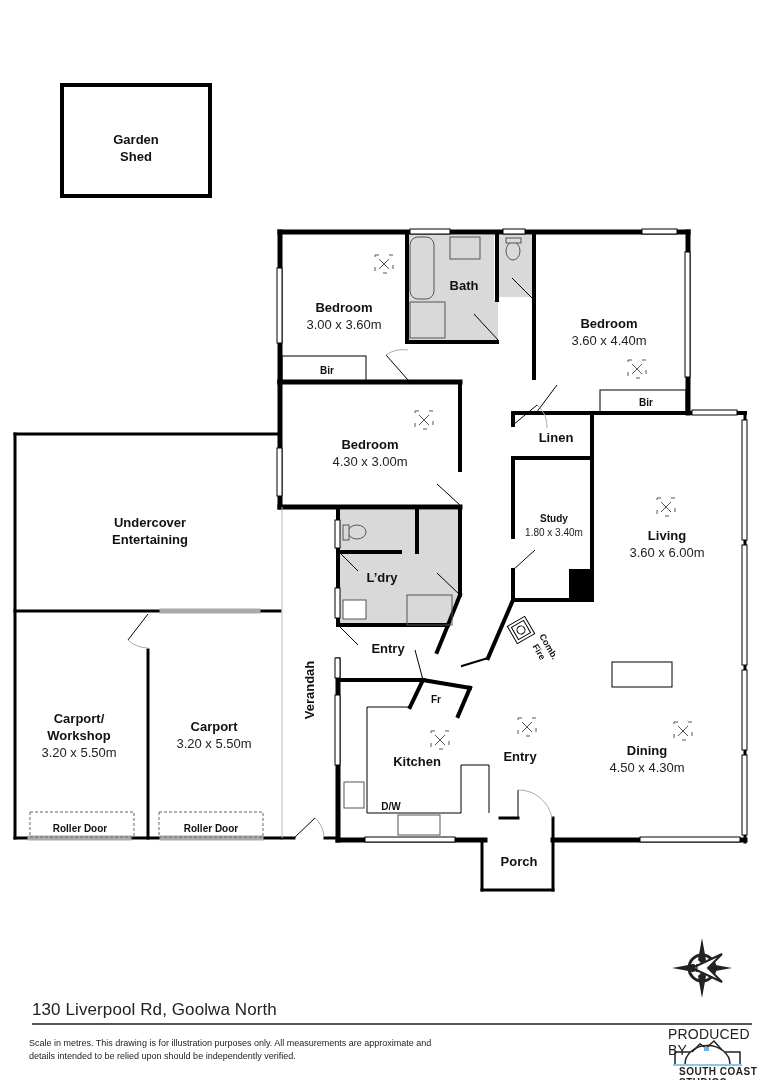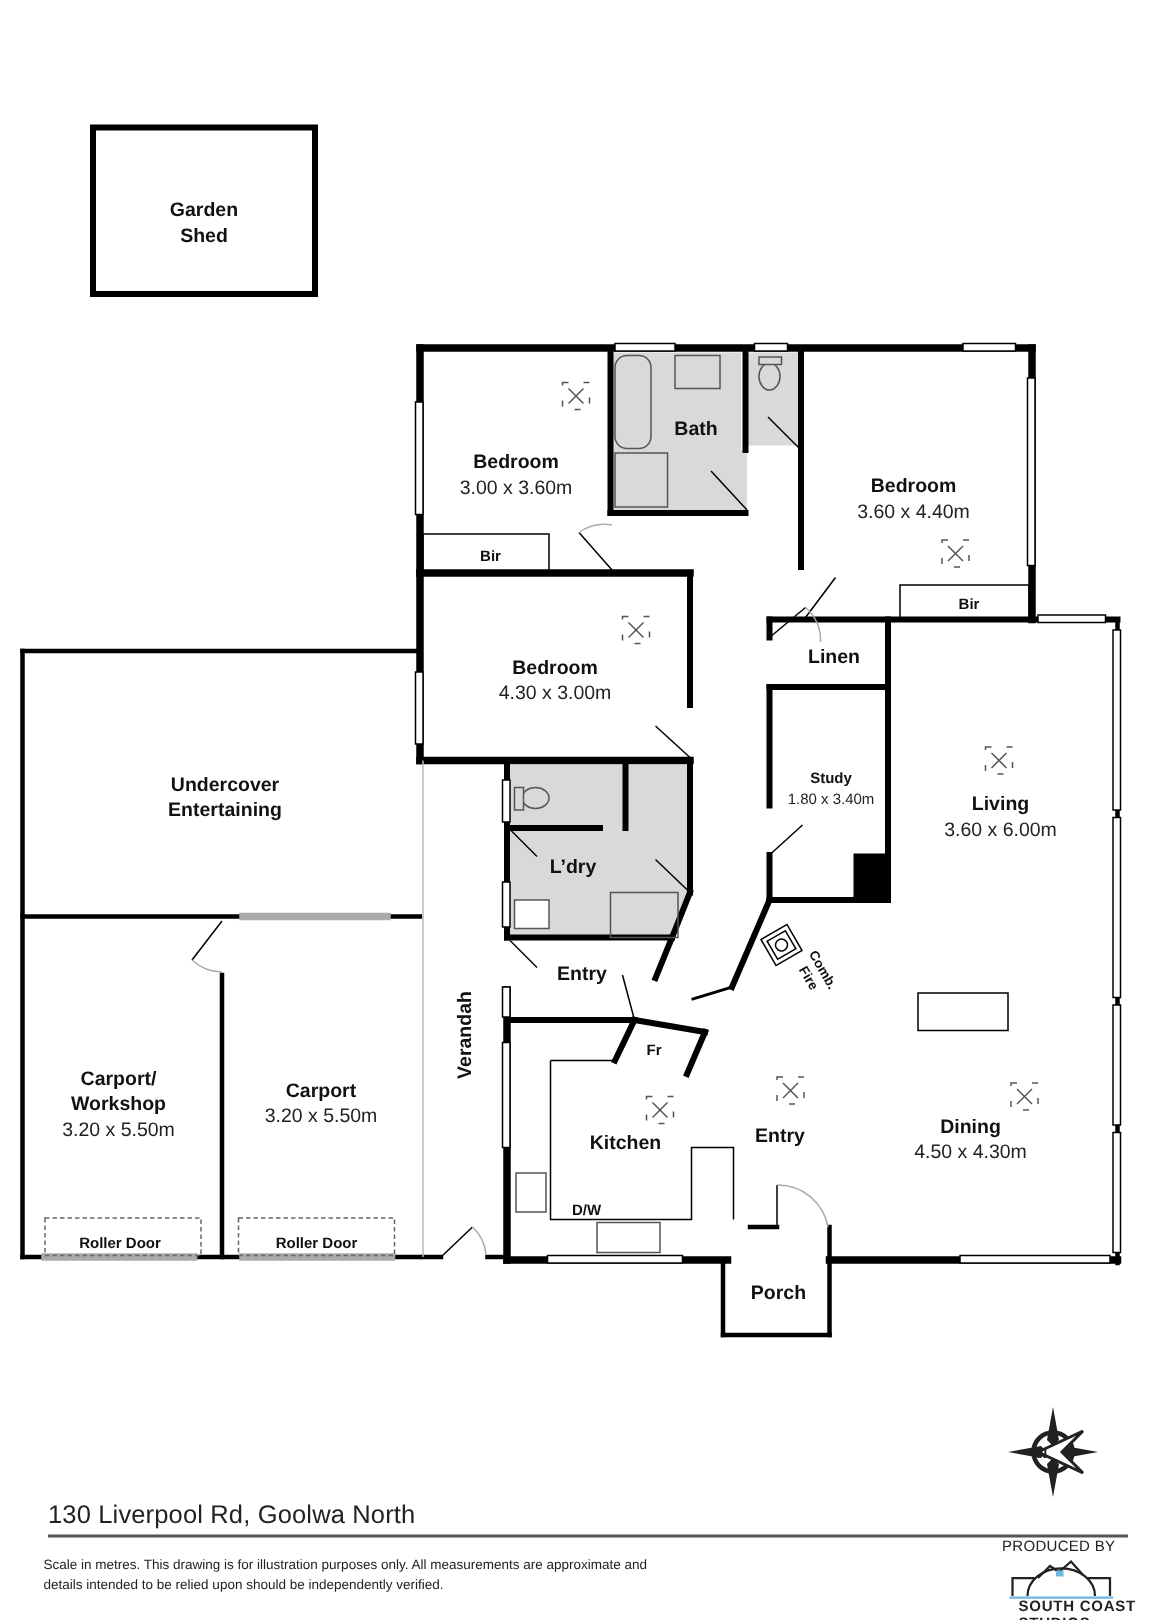--- a/index.html
+++ b/index.html
@@ -4,21 +4,21 @@
 <style>
   html, body { margin:0; padding:0; background:#ffffff; }
   body { width:772px; height:1080px; position:relative; overflow:hidden; font-family:"Liberation Sans", sans-serif; }
   svg.plan { position:absolute; left:0; top:0; }
   .lbl { font-family:"Liberation Sans", sans-serif; font-weight:bold; fill:#111; text-anchor:middle; }
   .dim { font-family:"Liberation Sans", sans-serif; fill:#222; text-anchor:middle; }
   .small { font-family:"Liberation Sans", sans-serif; font-weight:bold; fill:#111; text-anchor:middle; font-size:10px; }
   .footer-title { position:absolute; left:32px; top:1000px; font-size:17px; color:#222; font-family:"Liberation Sans", sans-serif; letter-spacing:0.1px; }
   .footer-rule { position:absolute; left:32px; top:1023px; width:720px; height:2px; background:#555; }
   .disclaimer { position:absolute; left:29px; top:1037px; font-size:9px; line-height:13px; color:#222; font-family:"Liberation Sans", sans-serif; width:420px; }
-  .produced { position:absolute; left:668px; top:1026px; font-size:10px; color:#222; font-family:"Liberation Sans", sans-serif; letter-spacing:0.2px; }
+  .produced { position:absolute; left:668px; top:1026px; font-size:14px; color:#222; font-family:"Liberation Sans", sans-serif; letter-spacing:0.2px; }
   .studio { position:absolute; left:655px; top:1066px; font-size:10px; font-weight:bold; color:#222; font-family:"Liberation Sans", sans-serif; letter-spacing:0.5px;padding-left:24px; }
 </style>
 </head>
 <body>
 
 <svg class="plan" width="772" height="1000" viewBox="0 0 772 1000" xmlns="http://www.w3.org/2000/svg">
 
   <g>
     <rect x="62" y="85" width="148" height="111" fill="none" stroke="#000" stroke-width="4"></rect>
     <text class="lbl" x="136" y="144" font-size="13">Garden</text>

